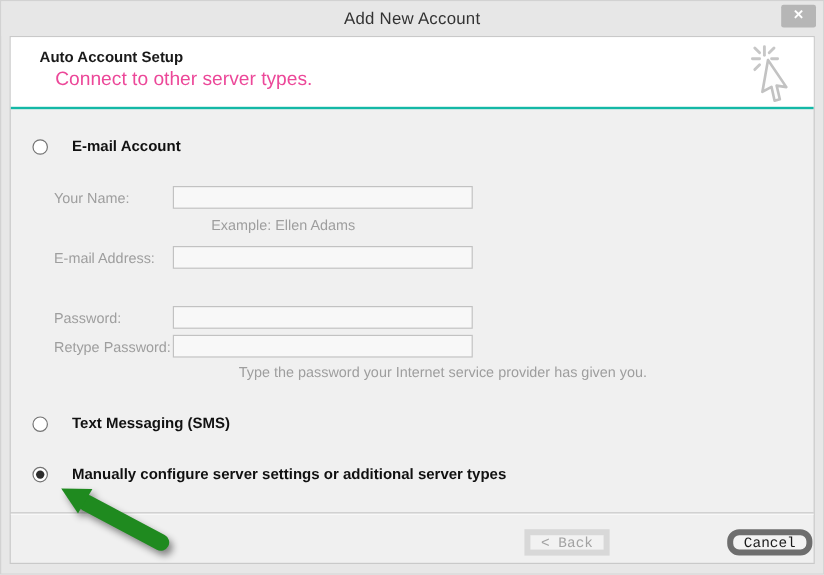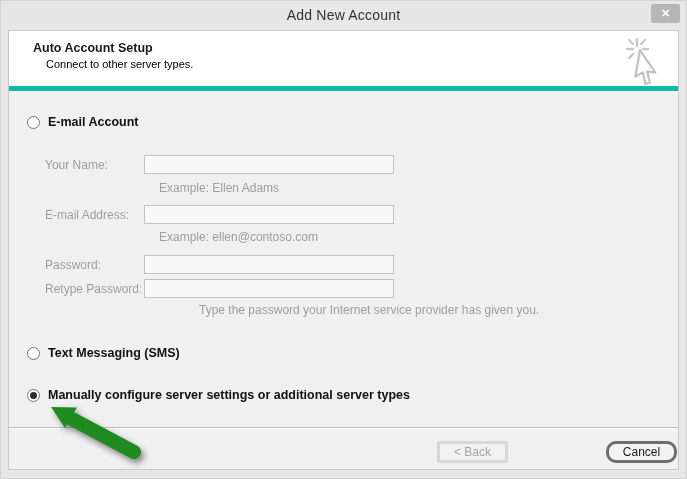--- a/index.html
+++ b/index.html
@@ -26,28 +26,28 @@
 
   
   .panel {
     position:absolute; left:7px; top:29px; width:671px; height:440px;
     background:#f0f0f0; border:1px solid #c9c9c9;
   }
 
   
   .header {
     position:absolute; left:0; top:0; width:100%; height:60px;
-    background:#ffffff; border-bottom:5px solid #14b8a6;
+    background:#ffffff; border-bottom:2px solid #14b8a6;
   }
   .header-title { position:absolute; left:24px; top:10px; font-size:12.5px; font-weight:bold; color:#1a1a1a; }
-  .header-subtitle { position:absolute; left:37px; top:27px; font-size:11px; color:#000000; }
+  .header-subtitle { position:absolute; left:37px; top:27px; font-size:16px; color:#ec4899; }
   .wizard-icon { position:absolute; right:8px; top:4px; }
 
   
-  .radio-row { position:absolute; left:18px; display:flex; align-items:center; gap:8px; cursor:pointer; }
+  .radio-row { position:absolute; left:18px; display:flex; align-items:center; gap:20px; cursor:pointer; }
   .radio {
     width:13px; height:13px; border:1px solid #747474; border-radius:50%;
     background:#fff; position:relative; flex:0 0 auto;
   }
   .radio[data-checked="true"]::after {
     content:""; position:absolute; left:2px; top:2px; width:7px; height:7px;
     border-radius:50%; background:#2d2d2d;
   }
   .radio-label { font-size:12.5px; font-weight:bold; color:#111; }
 
@@ -57,22 +57,22 @@
     position:absolute; left:135px; width:250px; height:19px;
     border:1px solid #c2c2c2; background:#f8f8f8; font-size:12px; color:#777; padding:0 4px;
   }
   .fld-hint { position:absolute; left:150px; font-size:12px; color:#9e9e9e; }
 
   
   .divider { position:absolute; left:0; top:396px; width:100%; height:2px;
     border-top:1px solid #bdbdbd; border-bottom:1px solid #fafafa; }
   .btn {
     position:absolute; top:410px; width:71px; height:22px;
-    font-family:Liberation Sans, sans-serif; font-size:12px; color:#1a1a1a;
-    background:#f3f3f3; border:3px solid #be185d; cursor:pointer;
+    font-family:Liberation Mono, monospace; font-size:12px; color:#1a1a1a;
+    background:#f3f3f3; border:5px solid #be185d; cursor:pointer;
   }
   .btn-back { left:428px; background:#f2f2f2; border-color:#d8d8d8; color:#a3a3a3; cursor:default; }
   .btn-next { left:506px; }
   .btn-cancel { left:597px; border-color:#6e6e6e;border-radius:10px; }
 
   
   .arrow-overlay { position:absolute; left:0; top:0; width:687px; height:479px; pointer-events:none; }
 </style>
 </head>
 <body>
@@ -104,25 +104,24 @@
       </svg>
     </div>
 
     <div class="radio-row" style="top:84px;">
       <span class="radio" data-checked="false"></span>
       <span class="radio-label">E-mail Account</span>
     </div>
 
     <label class="fld-label" style="top:127px;">Your Name:</label>
     <input class="fld-input" style="top: 124px;" type="text" disabled="" value="">
-    <div class="fld-hint" style="top:150px;">Example: Ellen Adams</div>
+    <div class="fld-hint" style="top:150px;margin-left:17px;">Example: Ellen Adams</div>
 
     <label class="fld-label" style="top:177px;">E-mail Address:</label>
     <input class="fld-input" style="top: 174px;" type="text" disabled="" value="">
-    <div class="fld-hint" style="top:199px;">Example: ellen@contoso.com</div>
 
     <label class="fld-label" style="top:227px;">Password:</label>
     <input class="fld-input" style="top: 224px;" type="password" disabled="" value="">
 
     <label class="fld-label" style="top:251px;">Retype Password:</label>
     <input class="fld-input" style="top: 248px;" type="password" disabled="" value="">
 
     <div class="fld-hint" style="top:272px;margin-left:40px;">Type the password your Internet service provider has given you.</div>
 
     <div class="radio-row" style="top:315px;">

